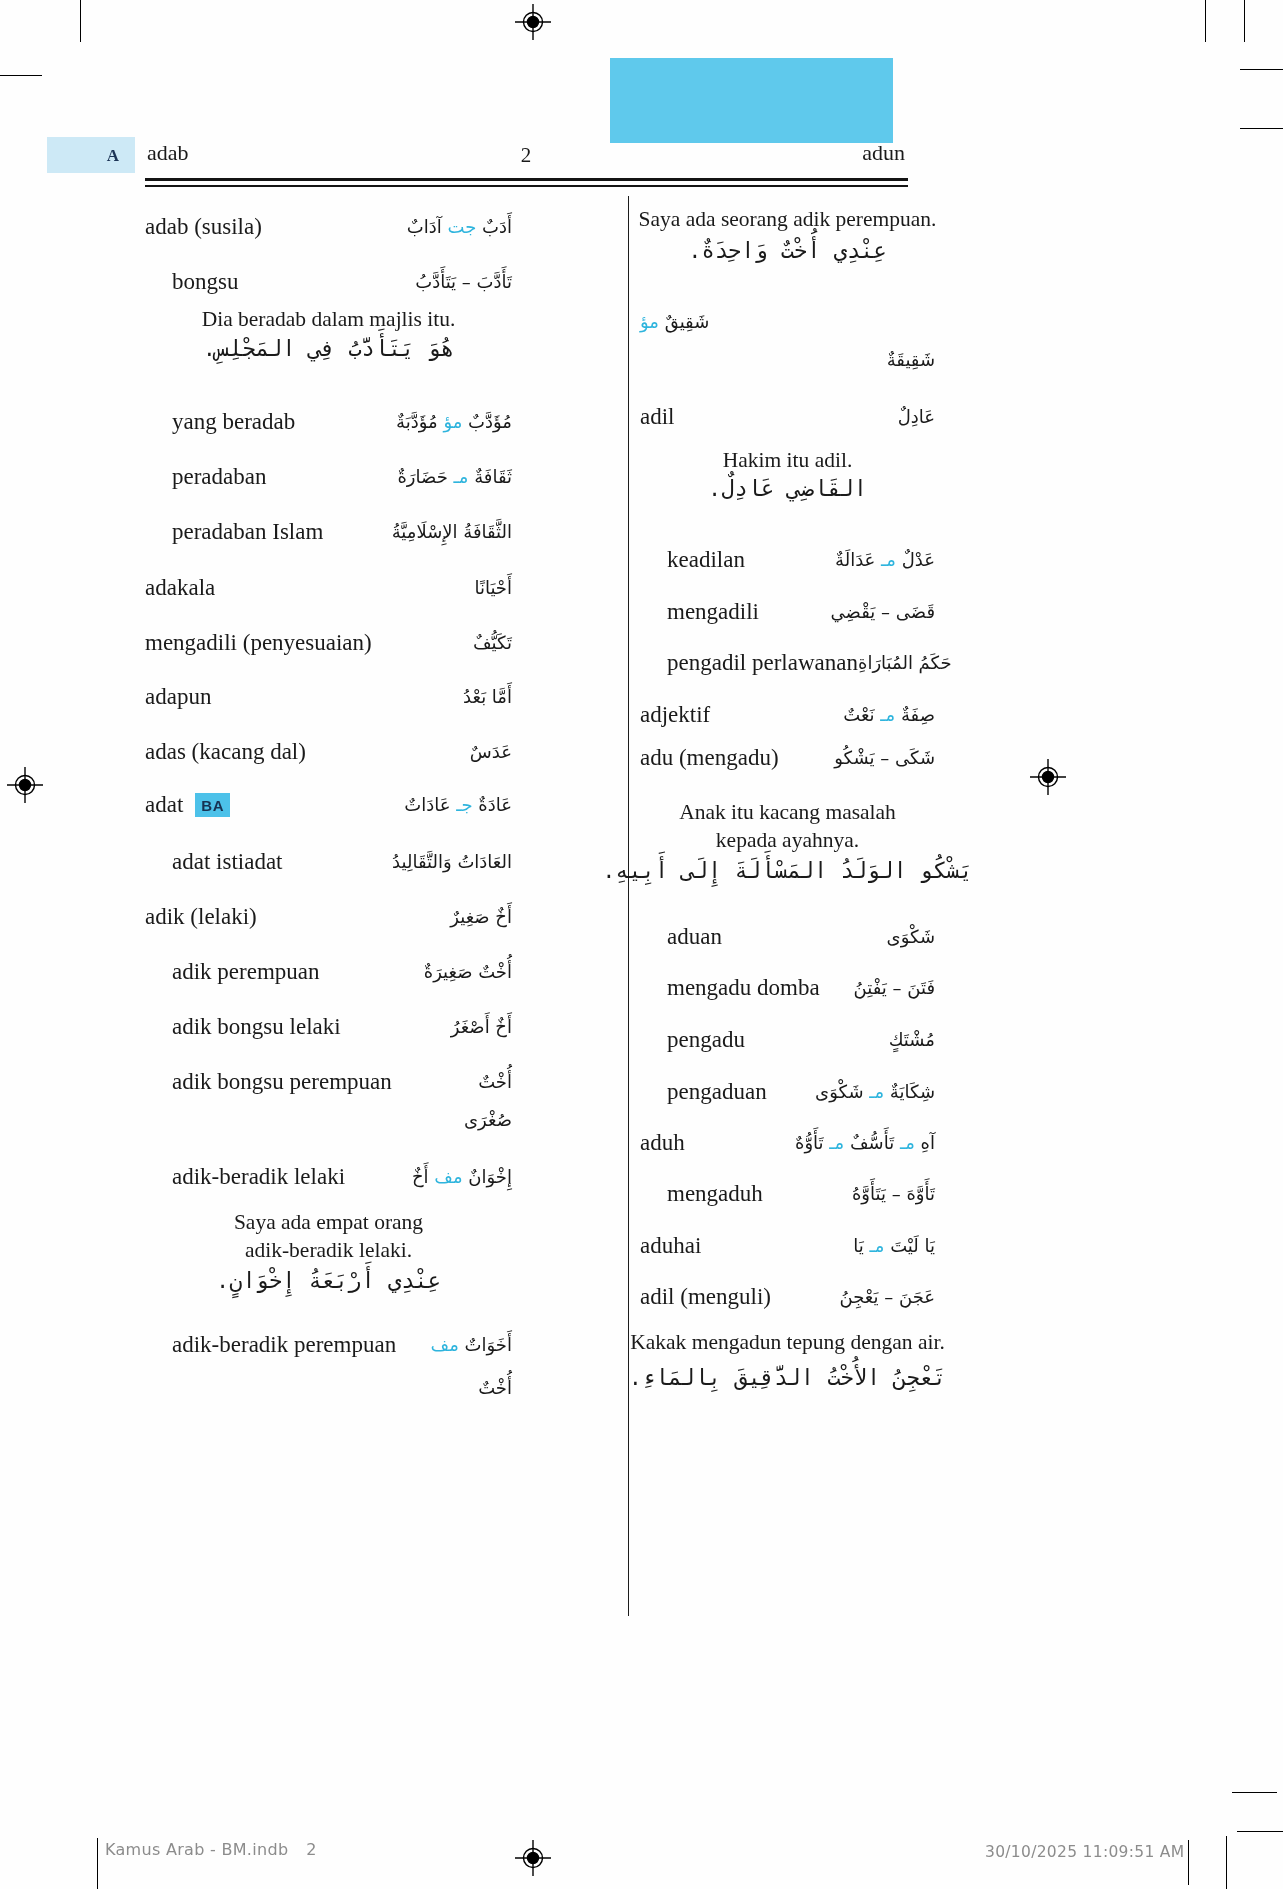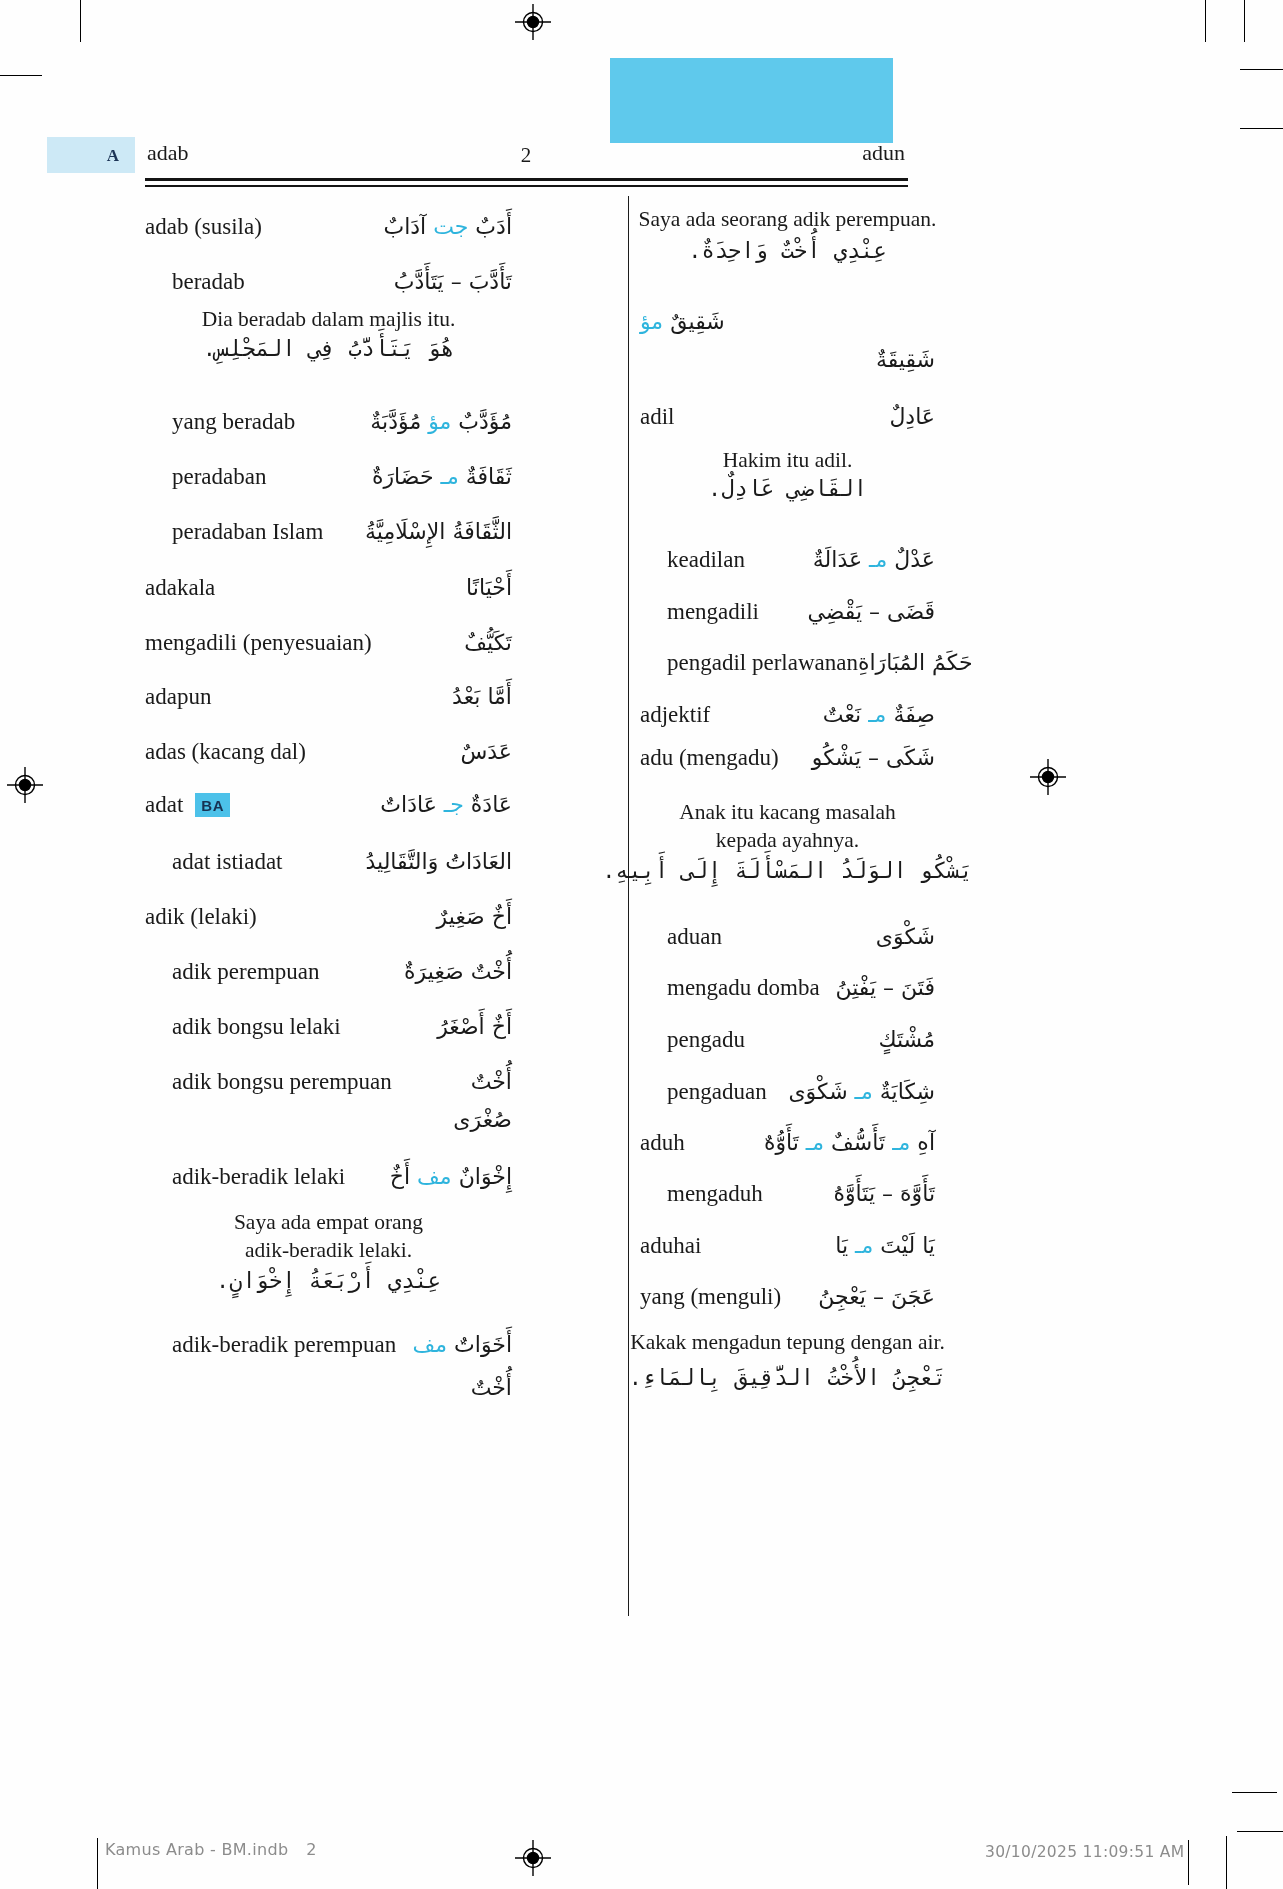--- a/index.html
+++ b/index.html
@@ -22,21 +22,21 @@
   .divider{position:absolute;left:628px;top:196px;width:1px;height:1420px;background:#1c1c1c}
 
   
   .row{position:absolute;display:flex;justify-content:space-between;height:44px}
   .row span{line-height:44px;white-space:nowrap}
   .c1{left:145px;width:367px}
   .c2{left:640px;width:295px}
   .term{font-size:23px}
   .indent>.termwrap,.indent>.term{padding-left:27px}
   .termwrap{display:flex;align-items:center}
-  .ar{font-family:"DejaVu Sans",sans-serif;font-size:22px;direction:rtl}
+  .ar{font-family:"DejaVu Sans",sans-serif;font-size:18px;direction:rtl}
   .mk{color:#2eb4dd}
   .arline{position:absolute;text-align:right}
   .arline .ar{line-height:40px}
   .ex,.exar{position:absolute;display:flex;justify-content:center}
   .ex{font-size:21.5px}
   .ex span{white-space:nowrap}
   .exar span{font-family:Liberation Mono, monospace;font-size:22px;white-space:nowrap;direction:rtl}
   .badge{display:inline-block;background:#4cc1e9;color:#173253;
          font-family:"Liberation Sans",sans-serif;font-weight:bold;font-size:15px;
          line-height:1!important;padding:5px 6px 4px;margin-left:12px;letter-spacing:.5px}
@@ -99,21 +99,21 @@
 <div class="gw gw-right">adun</div>
 <div class="rule-thick"></div>
 <div class="rule-thin"></div>
 <div class="divider"></div>
 
 <div class="row c1" style="top:205px">
   <span class="term">adab (susila)</span>
   <span class="ar">أَدَبٌ <span class="mk">جت</span> آدَابٌ</span>
 </div>
 <div class="row c1 indent" style="top:260px">
-  <span class="term">beradab</span>
+  <span class="term">bongsu</span>
   <span class="ar">تَأَدَّبَ – يَتَأَدَّبُ</span>
 </div>
 <div class="ex c1" style="top:307px">
     <span>Dia beradab dalam majlis itu.</span>
   </div>
 <div class="exar c1" style="top:336px">
     <span dir="rtl">هُوَ يَتَأَدَّبُ فِي المَجْلِسِ.</span>
   </div>
 <div class="row c1 indent" style="top:400px">
   <span class="term">yang beradab</span>
@@ -261,21 +261,21 @@
 </div>
 <div class="row c2 indent" style="top:1172px">
   <span class="term">mengaduh</span>
   <span class="ar">تَأَوَّهَ – يَتَأَوَّهُ</span>
 </div>
 <div class="row c2" style="top:1224px">
   <span class="term">aduhai</span>
   <span class="ar">يَا لَيْتَ <span class="mk">مـ</span> يَا</span>
 </div>
 <div class="row c2" style="top:1275px">
-  <span class="term">yang (menguli)</span>
+  <span class="term">adil (menguli)</span>
   <span class="ar">عَجَنَ – يَعْجِنُ</span>
 </div>
 <div class="ex c2" style="top:1330px">
     <span>Kakak mengadun tepung dengan air.</span>
   </div>
 <div class="exar c2" style="top:1365px">
     <span dir="rtl">تَعْجِنُ الأُخْتُ الدَّقِيقَ بِالمَاءِ.</span>
   </div>
 
 <div class="foot foot-file">

